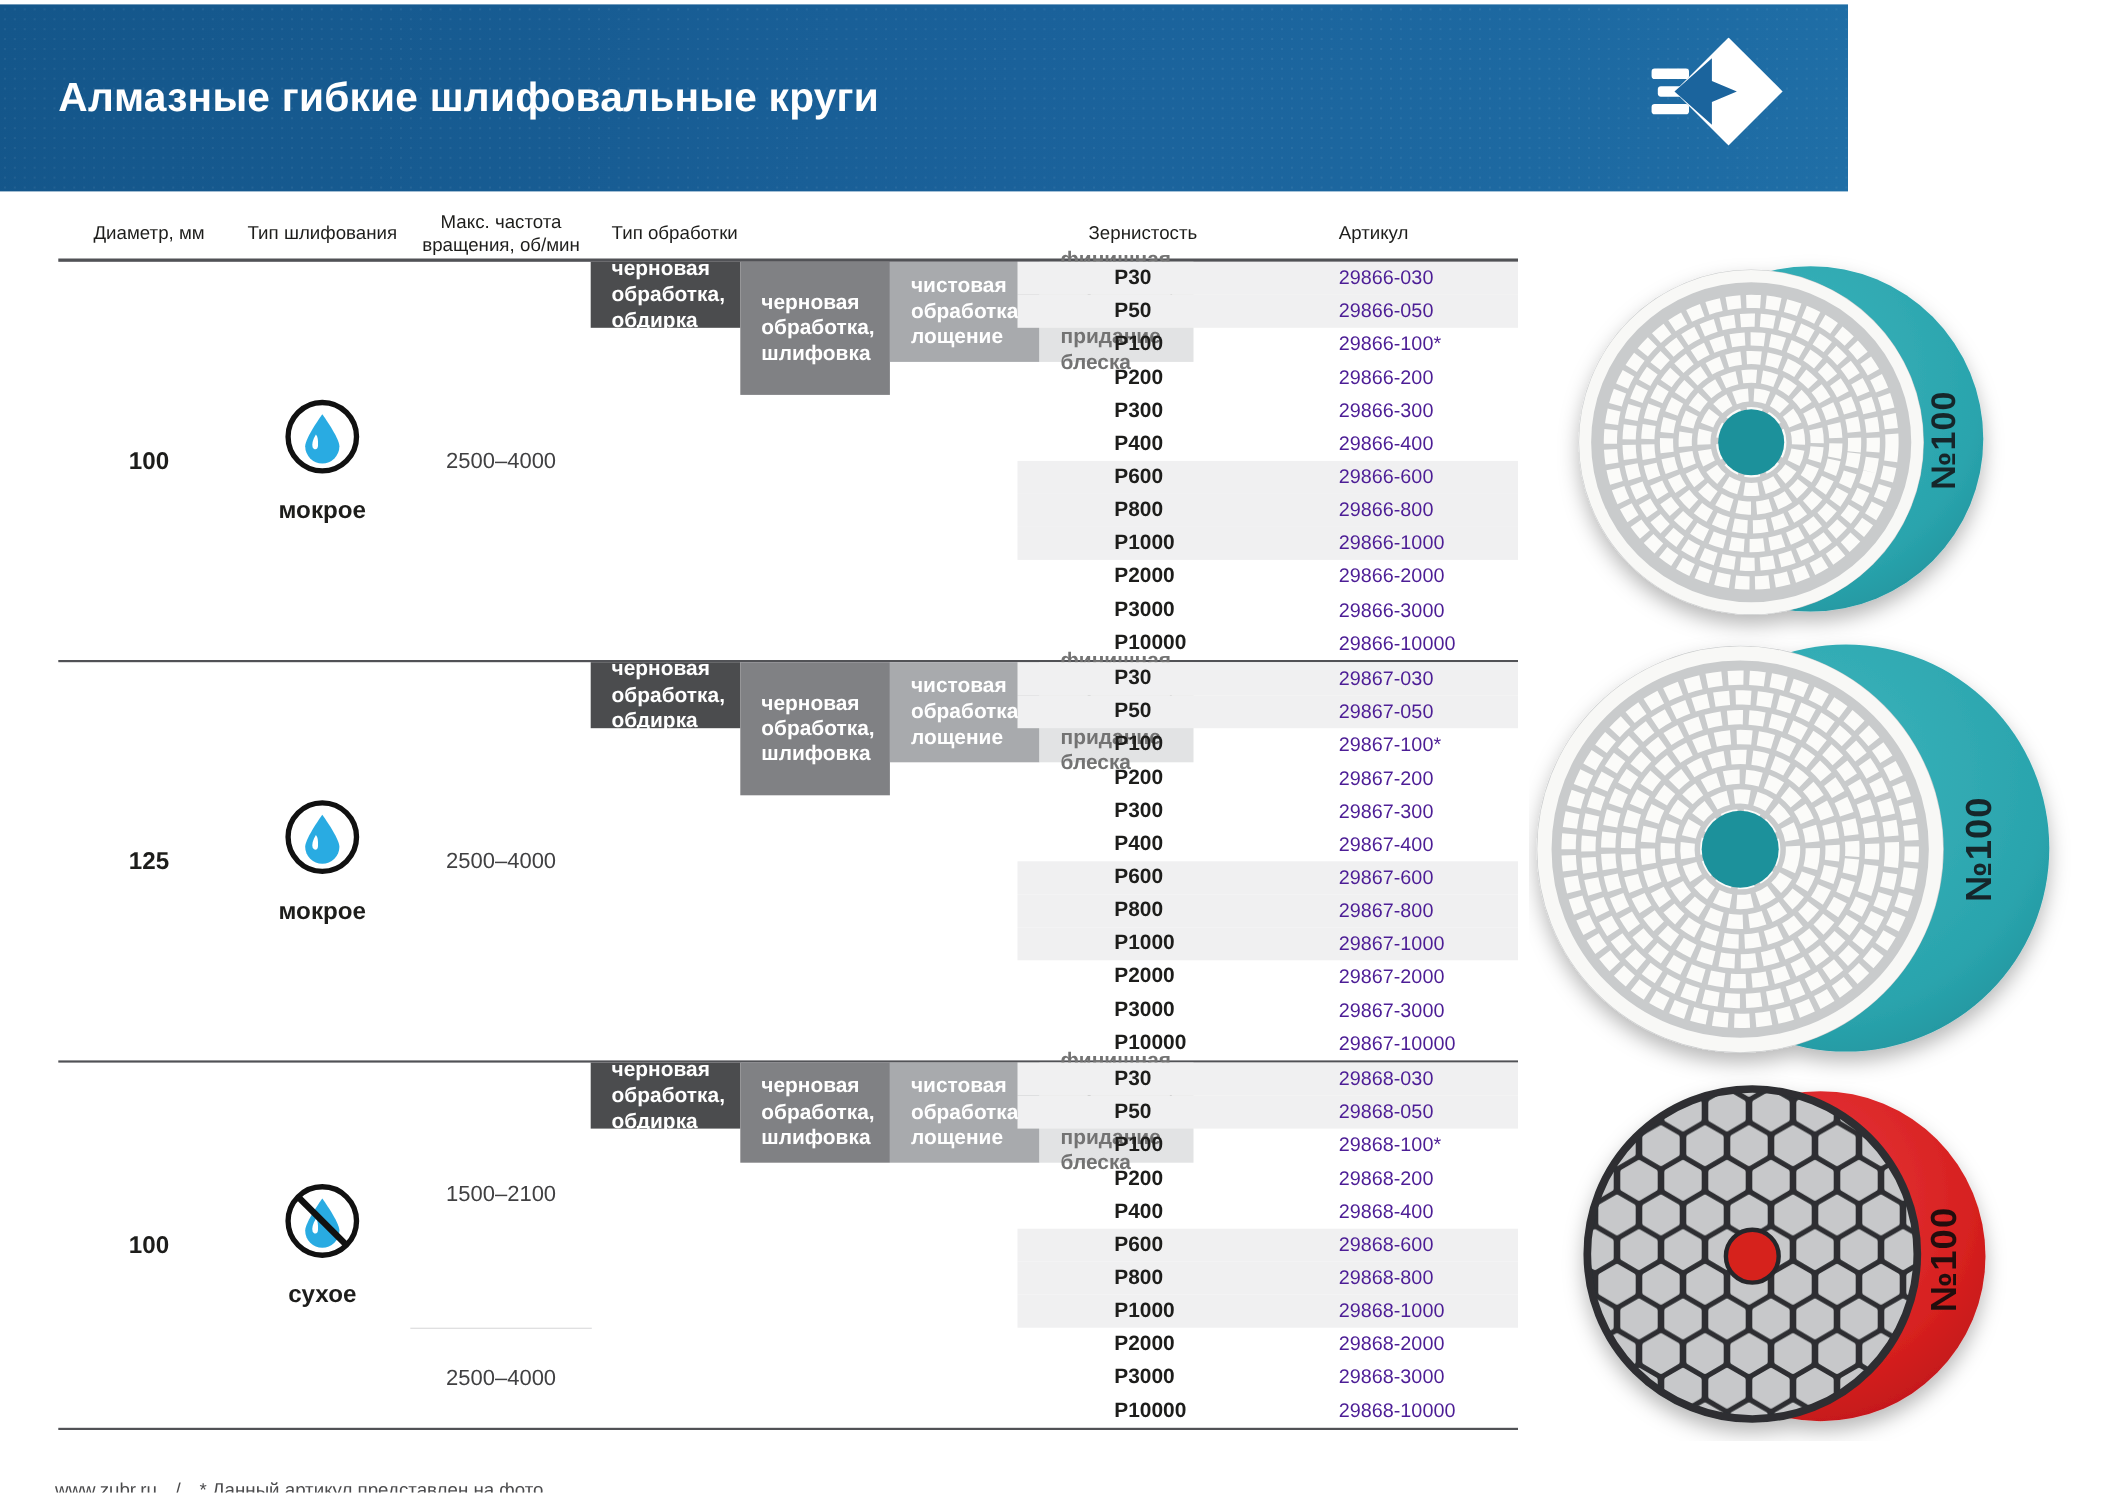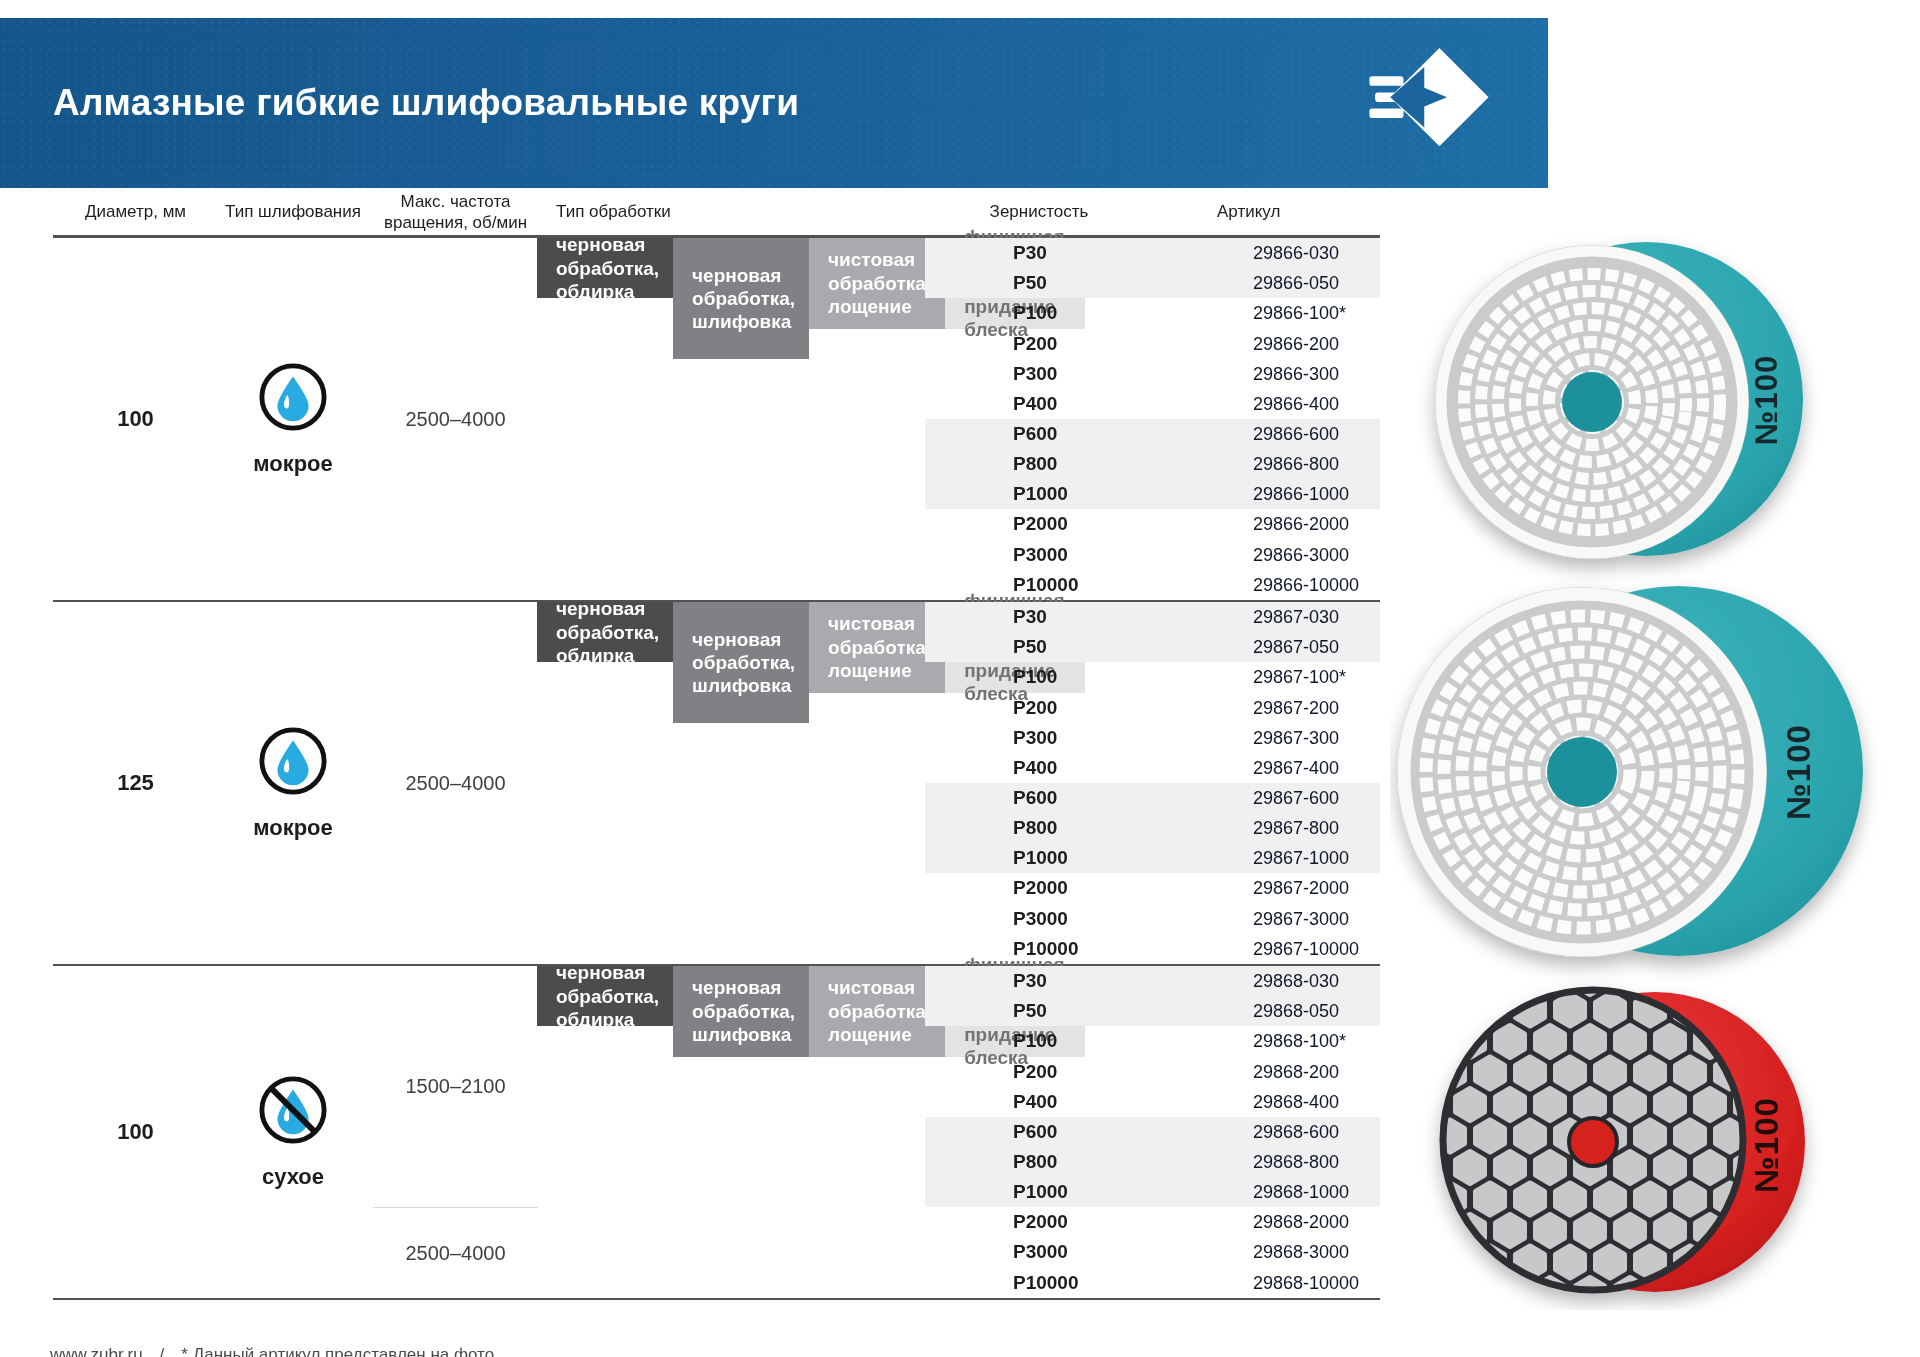--- a/index.html
+++ b/index.html
@@ -1,20 +1,20 @@
 <!DOCTYPE html>
 <html><head>
 <meta charset="utf-8">
 <style>
   html,body{margin:0;padding:0;background:#fff;}
   .page{position:relative;width:1920px;height:1357px;background:#fff;overflow:hidden;
         font-family:"Liberation Sans","DejaVu Sans",sans-serif;color:#1d1d1b;}
 
   
-  .hdr{position:absolute;left:0;top:18px;width:1548px;height:170px;
+  .hdr{position:absolute;left:0;top:4px;width:1680px;height:170px;
        background-image:radial-gradient(rgba(255,255,255,.06) 1.3px, rgba(0,0,0,0) 1.4px),
                         linear-gradient(100deg,#14568a 0%,#1a619a 55%,#1f6ea6 100%);
        background-size:9px 9px,100% 100%;text-decoration:underline;}
   .title{position:absolute;left:53px;top:50%;transform:translateY(-50%);
          font-size:37px;font-weight:bold;color:#fff;letter-spacing:.2px;}
   .logo{position:absolute;right:56px;top:30px;display:flex;align-items:center;gap:14px;}
   .logo-icon{width:126px;height:104px;}
   .logo-name{font-size:76px;font-weight:bold;color:#fff;line-height:.92;letter-spacing:12px;margin-right:-12px;}
   .logo-sub{font-size:19px;font-weight:bold;color:#fff;letter-spacing:4.2px;text-align:right;margin-top:3px;margin-right:-4px;}
 
@@ -53,21 +53,21 @@
   .b0{background:#4b4c4e;} .b1{background:#808184;} .b2{background:#a8aaad;}
   .b3{background:#e2e3e4;color:#737373;}
   .hA{height:60.34px;} .hB{height:120.68px;} .hC{height:90.51px;}
 
   .rows{position:absolute;left:872px;top:0;width:455px;display:flex;flex-direction:column;}
   .row{position:relative;height:30.17px;}
   .row.shade{background:#f0f0f1;}
   .grit{position:absolute;left:88px;top:50%;transform:translateY(-50%);
         font-size:19px;font-weight:bold;color:#1d1d1b;}
   .art{position:absolute;left:292px;top:50%;transform:translateY(-50%);
-       font-size:18px;color:#0f172a;margin-left:36px;}
+       font-size:18px;color:#4c1d95;}
 
   
   .footer{position:absolute;left:50px;top:1308px;display:flex;gap:17px;
           font-size:17px;color:#4b4b4d;margin-top:37px;}
 
   
   .photos{position:absolute;left:1390px;top:170px;width:530px;height:1140px;}
 </style>
 </head>
 <body>

